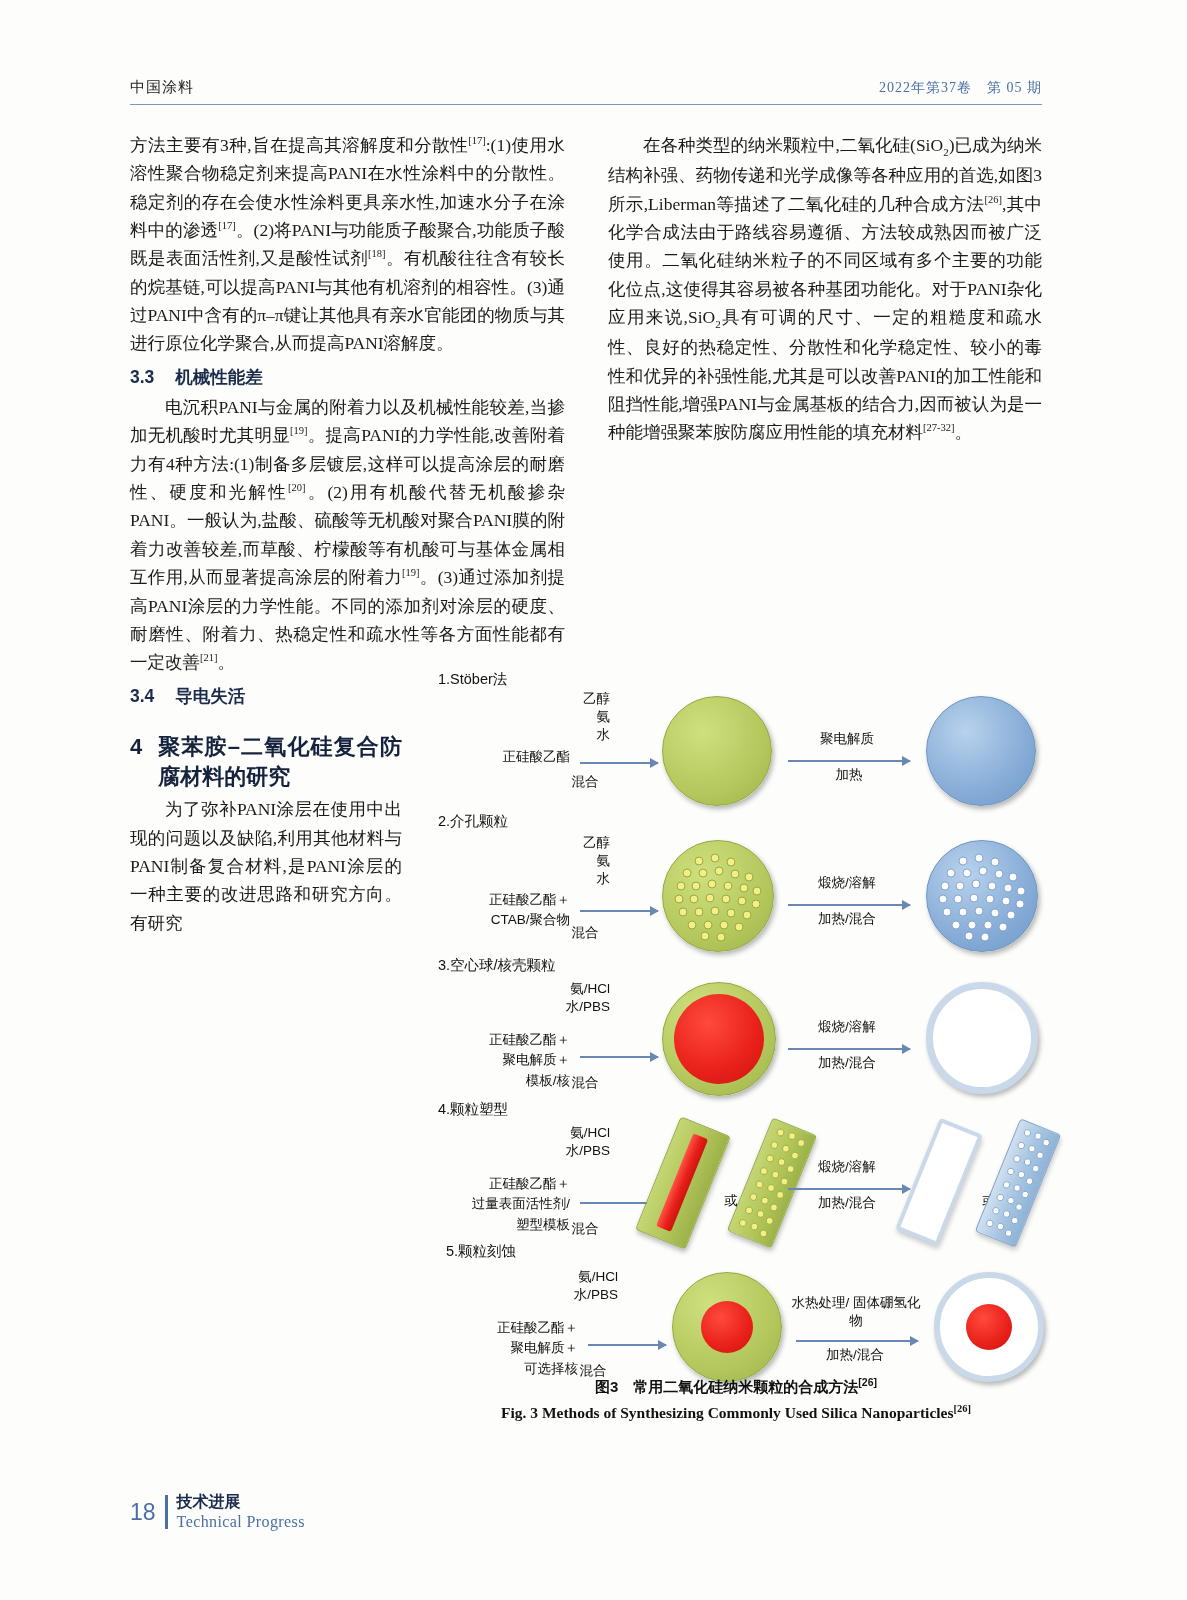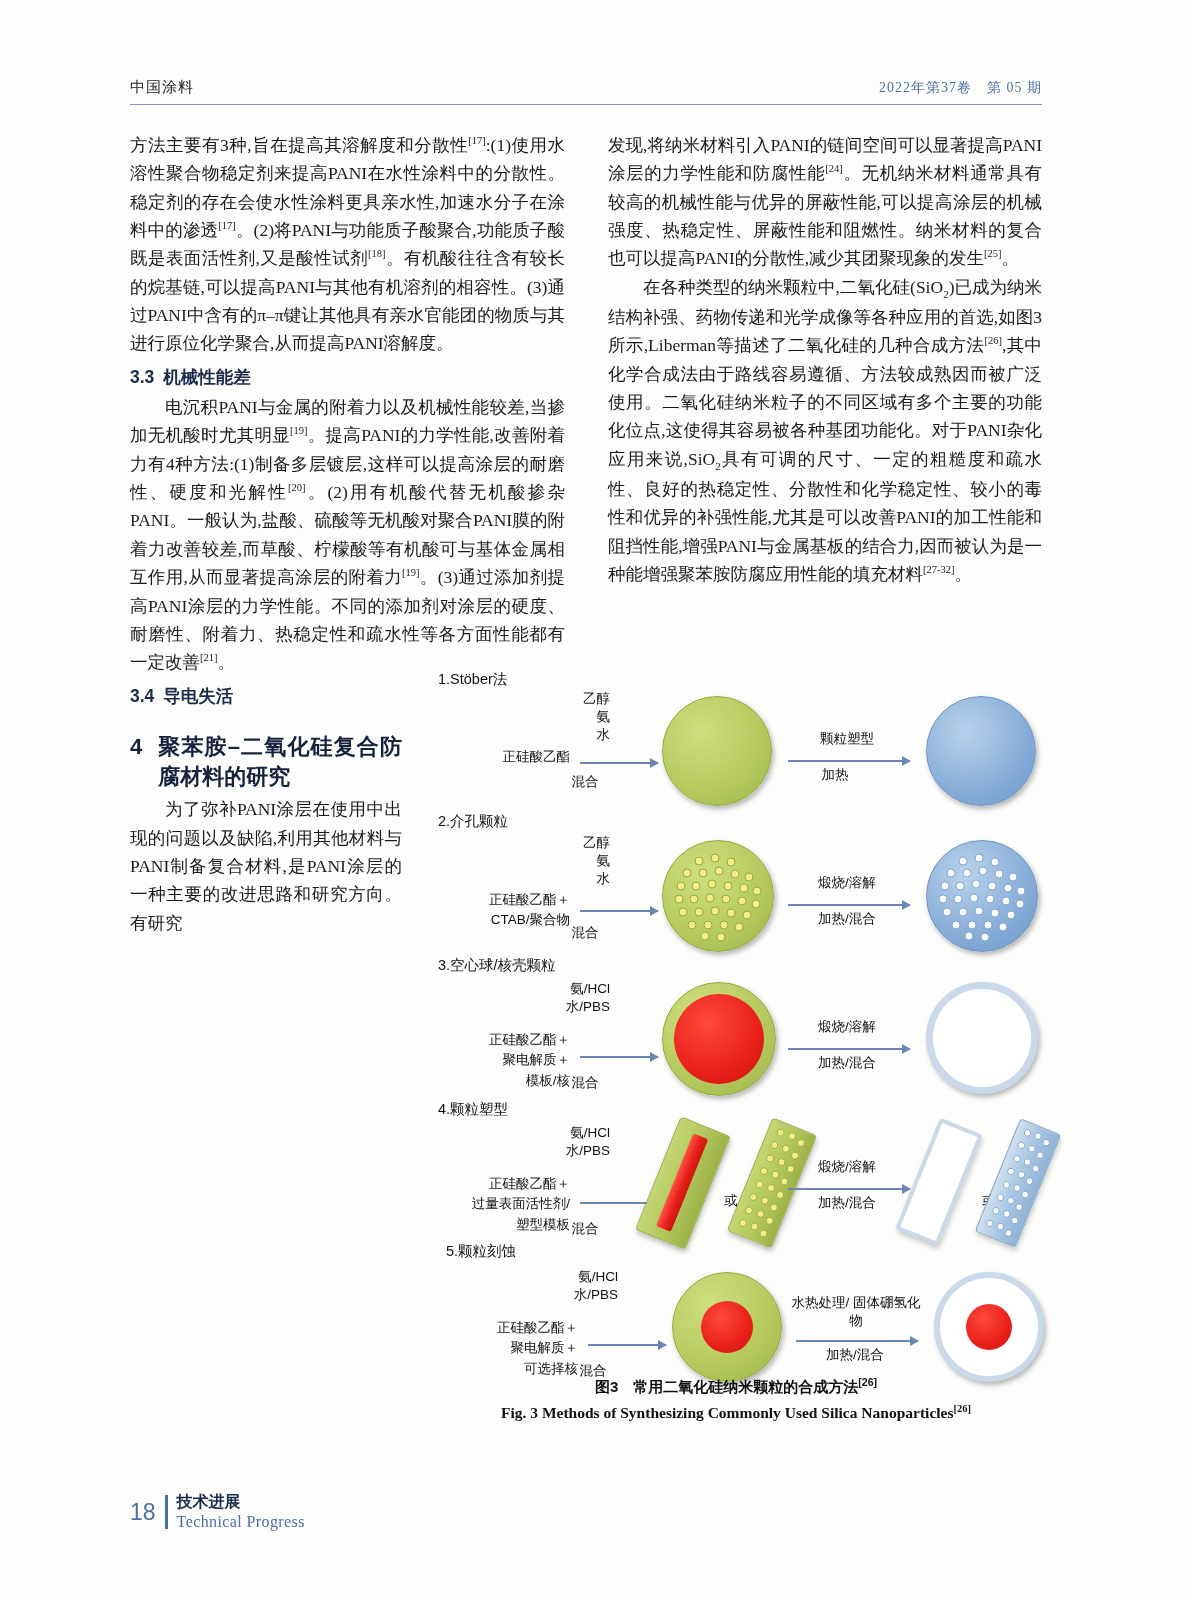--- a/index.html
+++ b/index.html
@@ -35,21 +35,21 @@
   .col-left{left:130px;width:435px;}
   .col-right{left:608px;width:434px;}
   p{margin:0;}
   .indent{text-indent:2em;}
   sup{font-size:10.5px;vertical-align:super;line-height:0;}
   .h3{
     font-family:"Liberation Sans", sans-serif;
     font-weight:bold;font-size:17.5px;color:#1b2b4b;
     margin:5px 0 2px 0;
   }
-  .h3 .num{margin-right:4px;}
+  .h3 .num{margin-right:16px;}
   .h2{
     font-family:"Liberation Sans", sans-serif;
     font-weight:bold;font-size:22px;color:#15223d;
     line-height:1.35;margin:22px 0 4px 0;
     display:flex;gap:16px;
   }
   .h2 .num{flex:0 0 auto;}
 
   
   .narrow{width:272px;}
@@ -122,41 +122,40 @@
     </div>
 
     <div class="h2 narrow">
       <span class="num">4</span>
       <span>聚苯胺–二氧化硅复合防腐材料的研究</span>
     </div>
     <p class="indent narrow">为了弥补PANI涂层在使用中出现的问题以及缺陷,利用其他材料与PANI制备复合材料,是PANI涂层的一种主要的改进思路和研究方向。有研究</p>
   </div>
 
   <div class="col col-right">
-    <p>发现,将纳米材料引入PANI的链间空间可以显著提高PANI涂层的力学性能和防腐性能<sup>[24]</sup>。无机纳米材料通常具有较高的机械性能与优异的屏蔽性能,可以提高涂层的机械强度、热稳定性、屏蔽性能和阻燃性。纳米材料的复合也可以提高PANI的分散性,减少其团聚现象的发生<sup>[25]</sup>。</p>
     <p class="indent">在各种类型的纳米颗粒中,二氧化硅(SiO<sub style="font-size:11px">2</sub>)已成为纳米结构补强、药物传递和光学成像等各种应用的首选,如图3所示,Liberman等描述了二氧化硅的几种合成方法<sup>[26]</sup>,其中化学合成法由于路线容易遵循、方法较成熟因而被广泛使用。二氧化硅纳米粒子的不同区域有多个主要的功能化位点,这使得其容易被各种基团功能化。对于PANI杂化应用来说,SiO<sub style="font-size:11px">2</sub>具有可调的尺寸、一定的粗糙度和疏水性、良好的热稳定性、分散性和化学稳定性、较小的毒性和优异的补强性能,尤其是可以改善PANI的加工性能和阻挡性能,增强PANI与金属基板的结合力,因而被认为是一种能增强聚苯胺防腐应用性能的填充材料<sup>[27-32]</sup>。</p>
   </div>
 
   <div class="figure">
 
     <div class="fig-row" style="top:0;height:130px;">
       <div class="row-label" style="position:absolute;left:8px;top:2px;">1.Stöber法</div>
 
       <div class="reagent" style="left:120px;top:22px;width:60px;white-space:pre-line;">乙醇
 氨
 水</div>
       <div class="reagent" style="left:20px;top:80px;width:120px;">正硅酸乙酯</div>
       <div class="reagent" style="left:130px;top:105px;width:50px;text-align:center;">混合</div>
       <div class="arrow" style="left:150px;top:94px;width:78px;"></div>
 
       <div class="circle shadowed" style="left:232px;top:28px;width:108px;height:108px;background:radial-gradient(circle at 36% 32%, #cfe07f, #b3c75c 62%, #9cb249);border:1px solid #93a943;"></div>
 
-      <div class="overlab" style="left:352px;top:62px;width:130px;">颗粒塑型</div>
+      <div class="overlab" style="left:352px;top:62px;width:130px;">聚电解质</div>
       <div class="arrow" style="left:358px;top:92px;width:122px;"></div>
-      <div class="overlab" style="left:344px;top:98px;width:122px;">加热</div>
+      <div class="overlab" style="left:358px;top:98px;width:122px;">加热</div>
 
       <div class="circle shadowed" style="left:496px;top:28px;width:108px;height:108px;background:radial-gradient(circle at 36% 32%, #b8d2ec, #85abd6 62%, #6f9ac9);border:1px solid #6d94c2;"></div>
     </div>
 
     <div class="fig-row" style="top:144px;height:140px;">
       <div class="row-label" style="position:absolute;left:8px;top:0;">2.介孔颗粒</div>
 
       <div class="reagent" style="left:120px;top:22px;width:60px;white-space:pre-line;">乙醇
 氨
 水</div>

